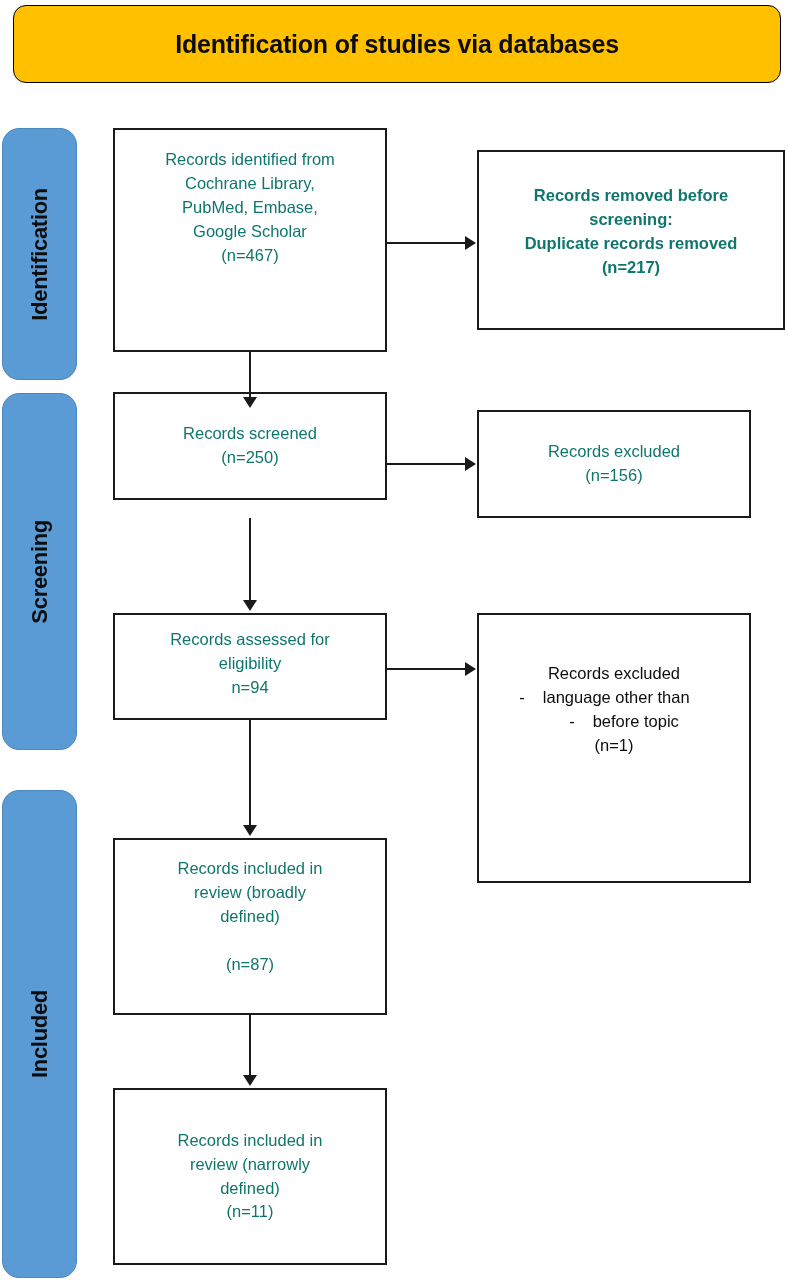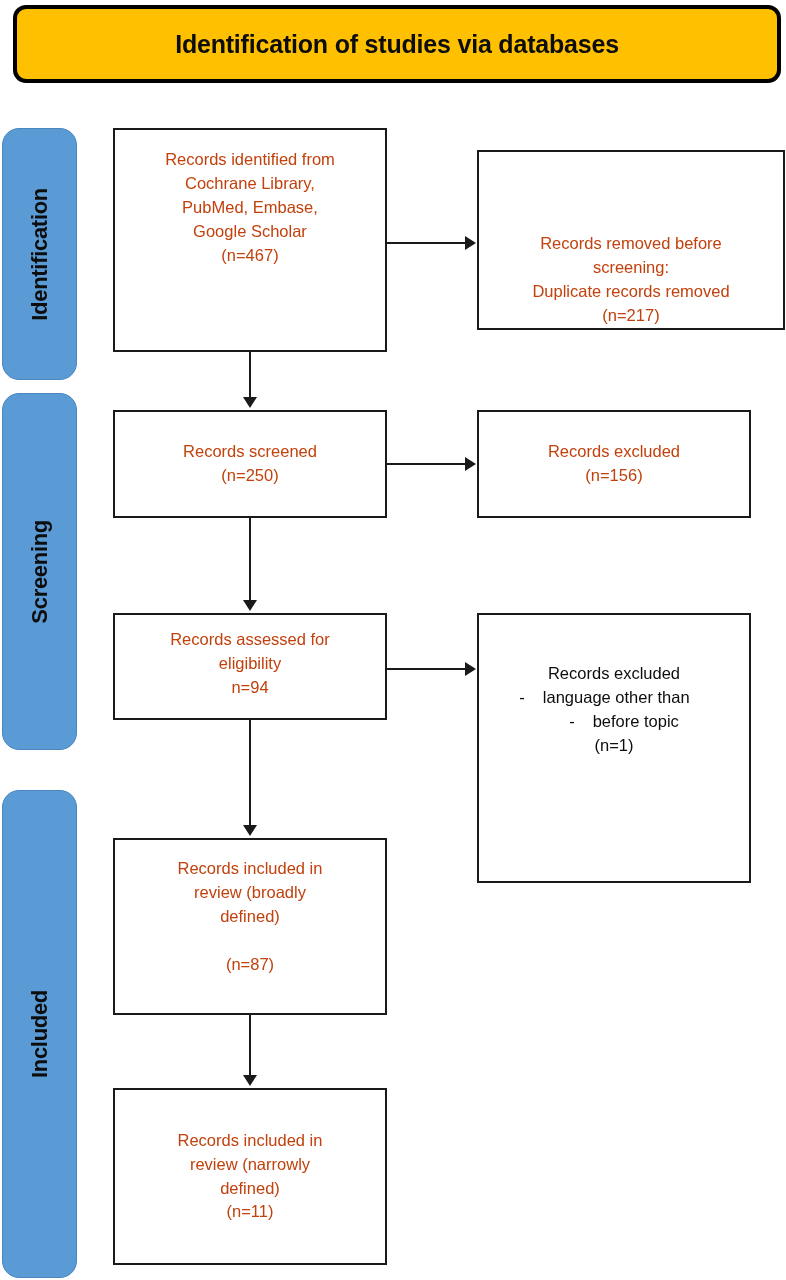--- a/index.html
+++ b/index.html
@@ -22,21 +22,21 @@
   }
 
   
   .header-banner {
     position: absolute;
     left: 13px;
     top: 5px;
     width: 768px;
     height: 78px;
     background: #FFC000;
-    border: 4px solid #000000;
+    border: 1px solid #000000;
     border-radius: 13px;
     box-sizing: border-box;
     display: flex;
     align-items: center;
     justify-content: center;
   }
   .header-title {
     font-size: 25px;
     font-weight: bold;
     color: #0d0d0d;
@@ -77,43 +77,43 @@
     position: absolute;
     background: #ffffff;
     border: 2px solid #1a1a1a;
     box-sizing: border-box;
     display: flex;
     justify-content: center;
   }
   .flow-box .box-text {
     font-size: 16.5px;
     line-height: 1.45;
-    color: #c2410c;
+    color: #0f766e;
     text-align: center;
     white-space: pre-line;
     padding: 0 6px;
     font-family: "Liberation Sans", sans-serif;
   }
 
   
   #box-identified   { left: 113px; top: 128px;  width: 274px; height: 224px; align-items: flex-start; }
   #box-identified .box-text { padding-top: 18px; }
 
-  #box-screened     { left: 113px; top: 410px;  width: 274px; height: 108px; align-items: center; }
+  #box-screened     { left: 113px; top: 392px;  width: 274px; height: 108px; align-items: center; }
 
   #box-eligibility  { left: 113px; top: 613px;  width: 274px; height: 107px; align-items: flex-start; }
   #box-eligibility .box-text { padding-top: 13px; }
 
   #box-included-broad  { left: 113px; top: 838px;  width: 274px; height: 177px; align-items: flex-start; }
   #box-included-broad .box-text { padding-top: 17px; }
 
   #box-included-narrow { left: 113px; top: 1088px; width: 274px; height: 177px; align-items: center; }
 
   
-  #box-removed      { left: 477px; top: 150px; width: 308px; height: 180px; align-items: flex-end; }
+  #box-removed      { left: 477px; top: 150px; width: 308px; height: 180px; align-items: flex-start; font-weight: bold; }
   #box-removed .box-text { padding-top: 32px; }
 
   #box-excluded-screen { left: 477px; top: 410px; width: 274px; height: 108px; align-items: center; }
 
   #box-excluded-elig   { left: 477px; top: 613px; width: 274px; height: 270px; align-items: flex-start; }
   #box-excluded-elig .exclusion-list { padding-top: 47px; width: 100%; }
 
   .excl-line {
     font-size: 16.5px;
     line-height: 1.45;

